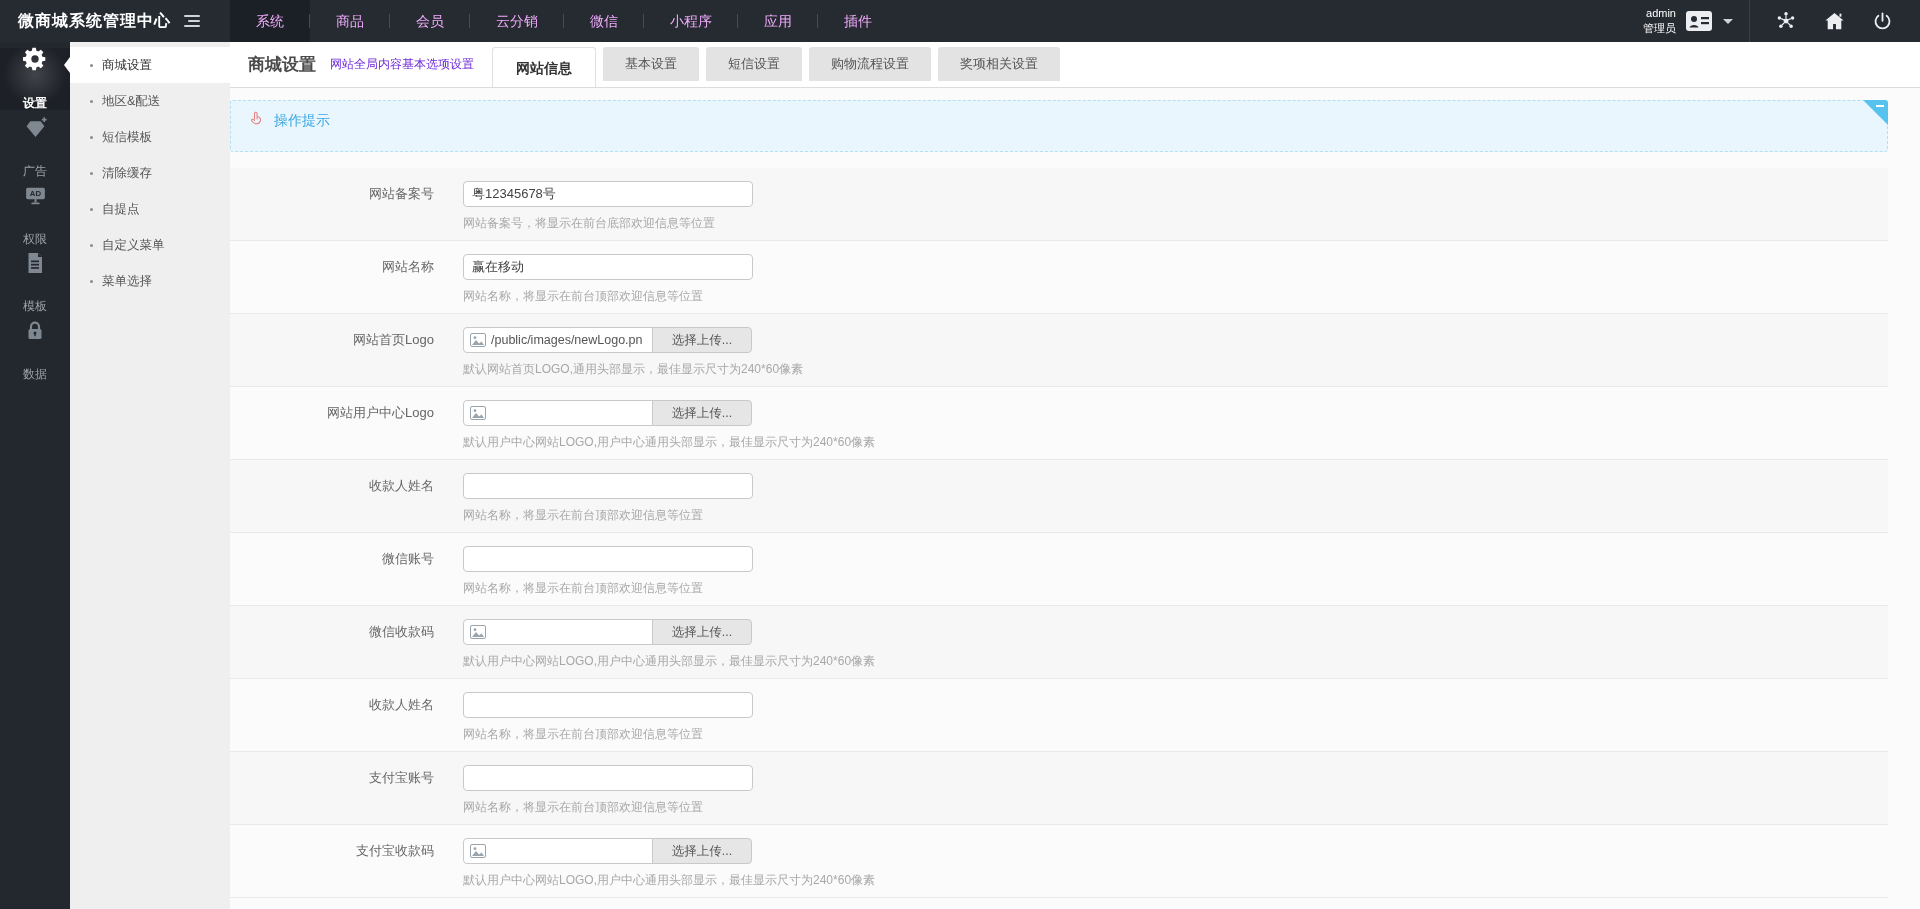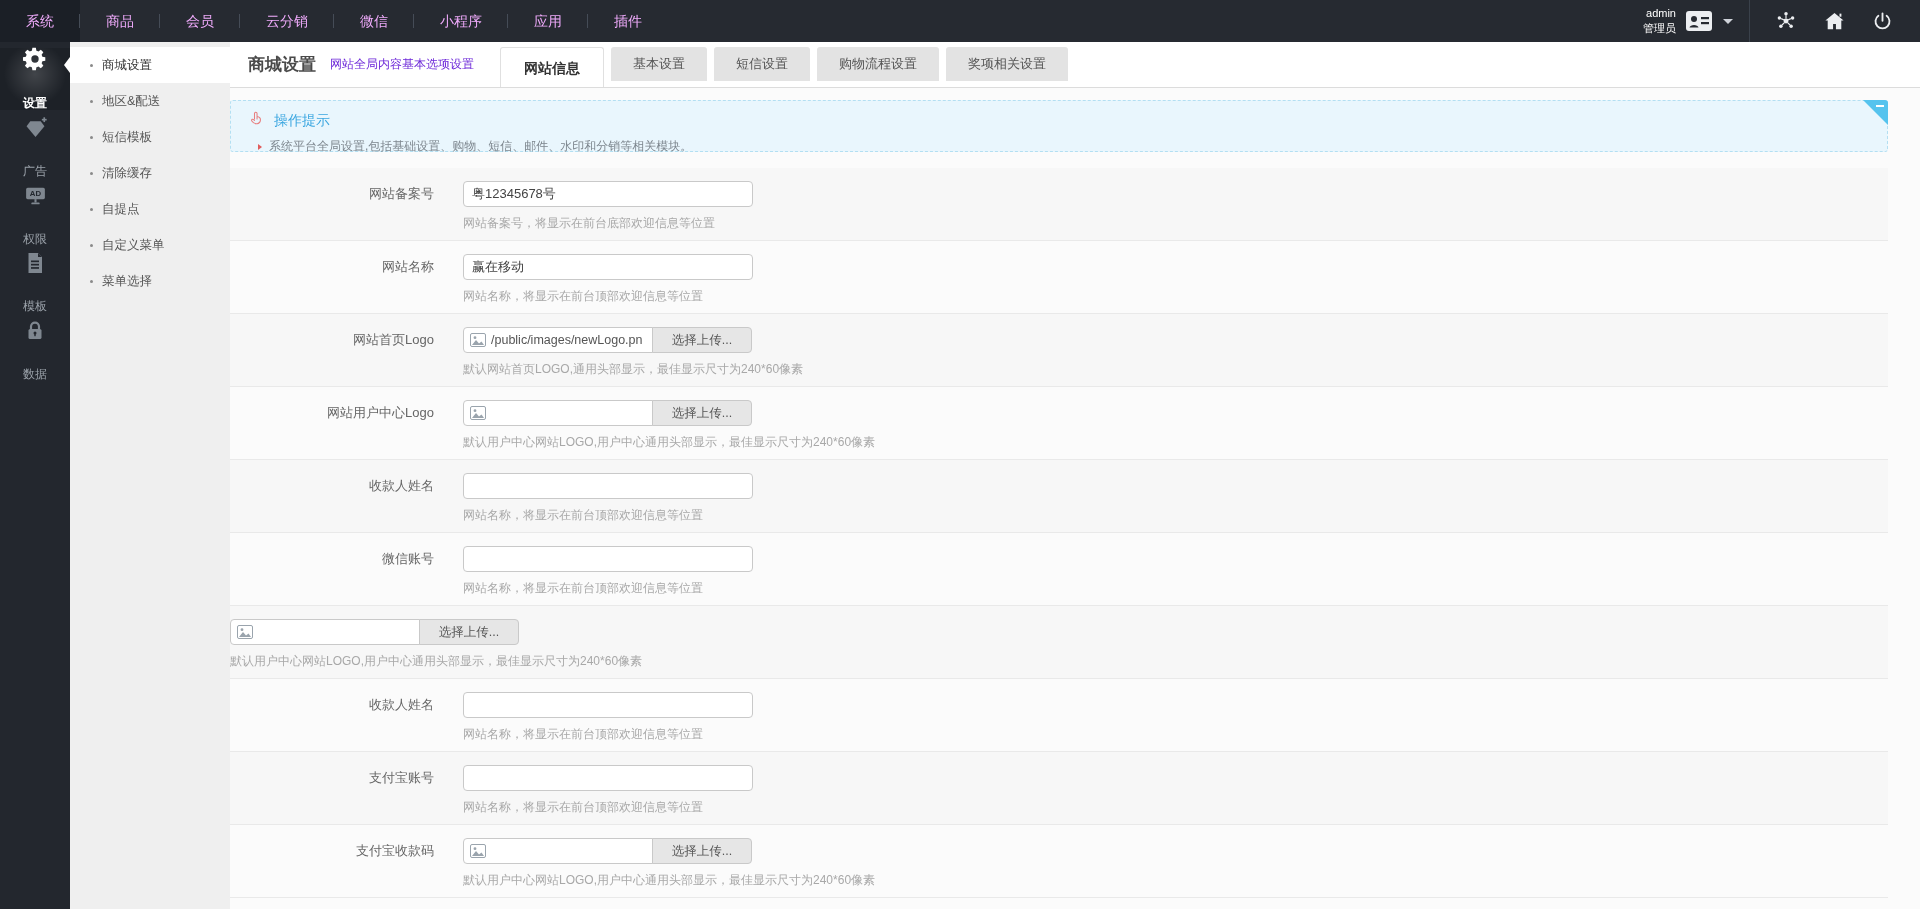--- a/index.html
+++ b/index.html
@@ -46,21 +46,21 @@
   .sub-item.active { background:#fff; color:#333; }
   .sub-item.active .notch { position:absolute; left:-6px; top:50%; margin-top:-8px; width:0; height:0;
     border-top:8px solid transparent; border-bottom:8px solid transparent; border-right:6px solid #fff; }
 
   
   .main { margin:42px 0 0 230px; width:1690px; }
   .page-header { height:46px; background:#fff; border-bottom:1px solid #dcdcdc;
     display:flex; align-items:center; padding:0 30px 0 18px; }
   .page-title { font-size:17px; font-weight:bold; color:#4a4a4a; }
   .page-subtitle { font-size:12px; color:#6d28d9; margin-left:14px; }
-  .tabs { display:flex; gap:7px; margin-left:26px; align-self:flex-end; }
+  .tabs { display:flex; gap:7px; margin-left:18px; align-self:flex-end; }
   .tab { height:34px; line-height:34px; padding:0 22px; background:#e3e3e3; color:#555;
     font-size:13px; border-radius:3px 3px 0 0; cursor:pointer; white-space:nowrap; }
   .tab.active { height:40px; line-height:40px; background:#fff; color:#333; font-weight:bold;
     font-size:14px; border:1px solid #e0e0e0; border-bottom:none; padding:0 23px; }
 
   
   .content { padding:12px 32px 8px 0; background:#fbfbfb; height:821px; }
   .notice { position:relative; border:1px dashed #b3dff2; background:#e9f6fd; border-radius:3px;
     height:52px; padding:9px 16px 0; margin-bottom:16px; overflow:visible; }
   .notice-title-row { display:flex; align-items:center; gap:9px; color:#3aa6e0; font-size:14px; }
@@ -89,20 +89,28 @@
     font-size:12.5px; color:#555; font-family:"Liberation Sans","DejaVu Sans",sans-serif; }
   .upload-btn { flex:none; width:100px; height:26px; margin-left:-1px; background:#e6e6e6;
     border:1px solid #c9c9c9; border-radius:0 4px 4px 0; font-size:12.5px; color:#555; cursor:pointer;
     font-family:"Liberation Sans","DejaVu Sans",sans-serif; }
   .row-hint { margin-top:8px; font-size:12px; color:#a8a8a8; white-space:nowrap; }
 </style>
 </head>
 <body>
 
 <div class="topbar">
+  <div class="brand">
+    <span class="brand-title">微商城系统管理中心</span>
+    <span class="hamb">
+        <span></span>
+        <span></span>
+        <span></span>
+      </span>
+  </div>
   <div class="topnav">
     <div class="nav-item active">系统</div>
     <div class="nav-item">商品</div>
     <div class="nav-item">会员</div>
     <div class="nav-item">云分销</div>
     <div class="nav-item">微信</div>
     <div class="nav-item">小程序</div>
     <div class="nav-item">应用</div>
     <div class="nav-item">插件</div>
   </div>
@@ -250,24 +258,20 @@
 
   <div class="content">
     <div class="notice">
       <div class="notice-title-row">
         <span class="hand">
           <svg width="18" height="18" viewBox="0 0 24 24" fill="none" stroke="currentColor" stroke-width="1.4" stroke-linecap="round" stroke-linejoin="round">
               <path d="M10 12V4.6a1.7 1.7 0 0 1 3.4 0V12m0-3.4c3.5.6 4.8 2 4.5 5-.3 2.7-1.6 4.5-4.4 4.8-3.3.4-5.2-.8-7.1-3.7-.6-.9-.3-1.9.5-2.3.7-.3 1.6 0 3.1 1.6"></path>
             </svg>
         </span>
         <span>操作提示</span>
-      </div>
-      <div class="notice-body">
-        <span class="notice-bullet"></span>
-        <span>系统平台全局设置,包括基础设置、购物、短信、邮件、水印和分销等相关模块。</span>
       </div>
       <span class="fold"></span>
     </div>
 
     <div>
         <div class="form-row">
           <div class="row-label">网站备案号</div>
           <div class="row-main"><input type="text" class="text-input" value="粤12345678号" style=""><div class="row-hint">网站备案号，将显示在前台底部欢迎信息等位置</div></div>
         </div>
         <div class="form-row">
@@ -314,20 +318,21 @@
         </div>
         <div class="form-row">
           <div class="row-label">收款人姓名</div>
           <div class="row-main"><input type="text" class="text-input" style=""><div class="row-hint">网站名称，将显示在前台顶部欢迎信息等位置</div></div>
         </div>
         <div class="form-row">
           <div class="row-label">微信账号</div>
           <div class="row-main"><input type="text" class="text-input" style=""><div class="row-hint">网站名称，将显示在前台顶部欢迎信息等位置</div></div>
         </div>
         <div class="form-row">
+          <div class="row-label">微信收款码</div>
           <div class="row-main">
             <div class="upload-group">
               <div class="upload-field">
                 <span class="img-icon">
                   <svg width="16" height="14" viewBox="0 0 16 14">
                     <rect x="0.5" y="0.5" width="15" height="13" rx="1.5" fill="none" stroke="#9aa4ad"></rect>
                     <circle cx="5" cy="4.7" r="1.4" fill="#9aa4ad"></circle>
                     <path d="M2 12l4-5 3 3.5 2.5-2L14 12z" fill="#9aa4ad"></path>
                   </svg>
                 </span>

